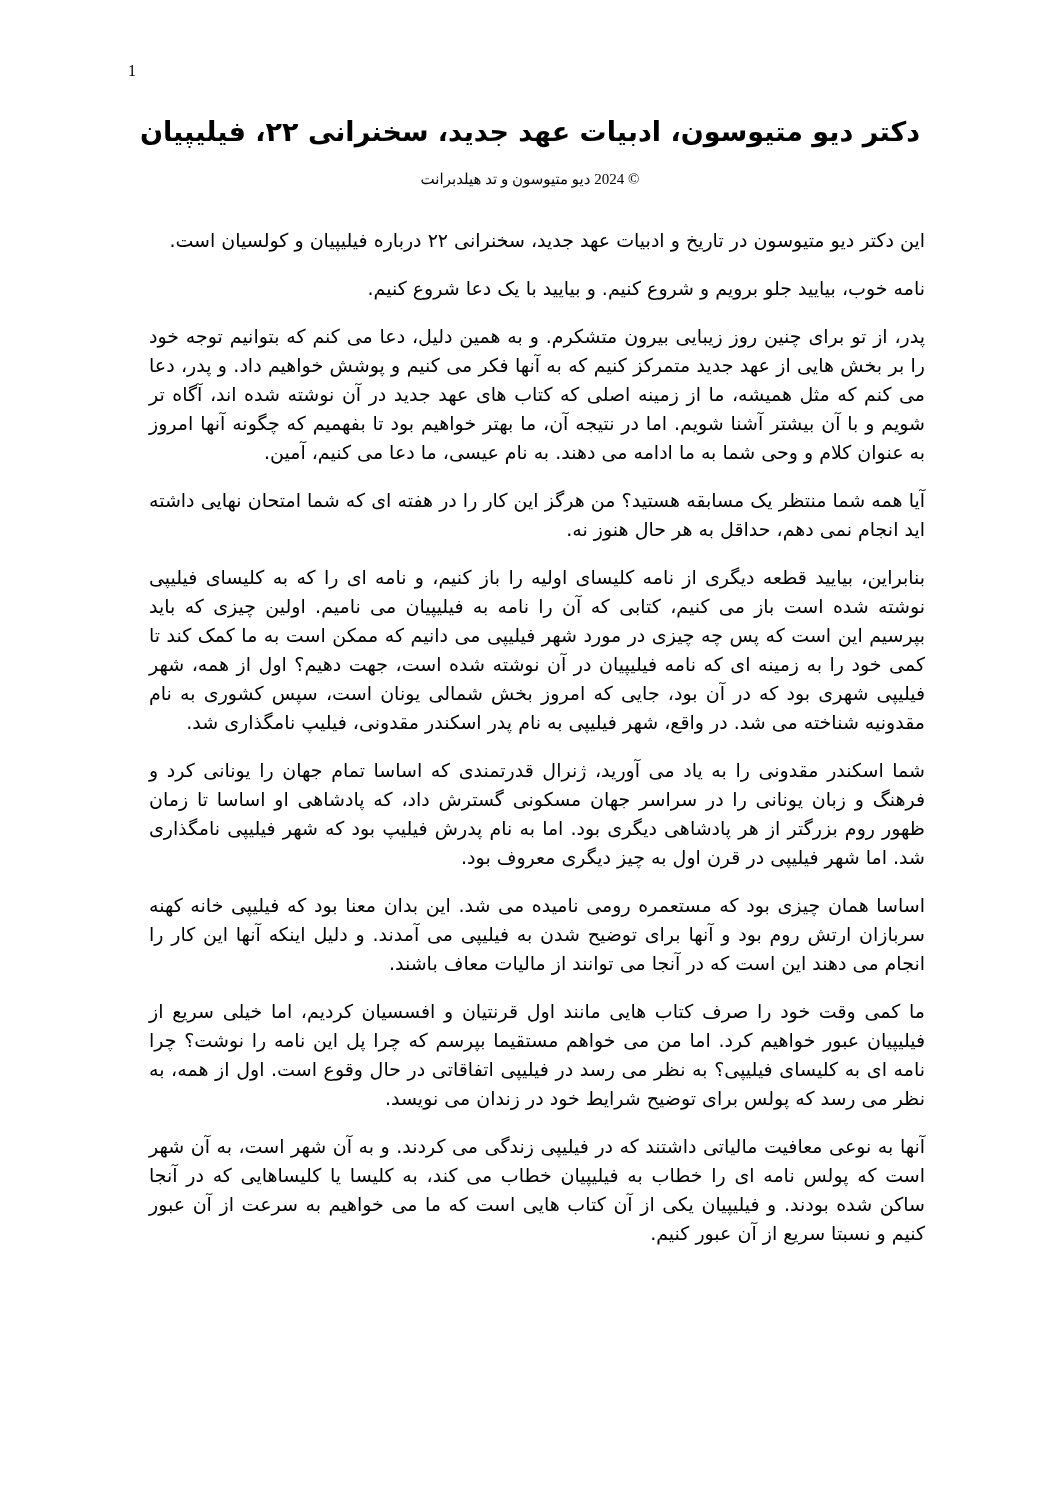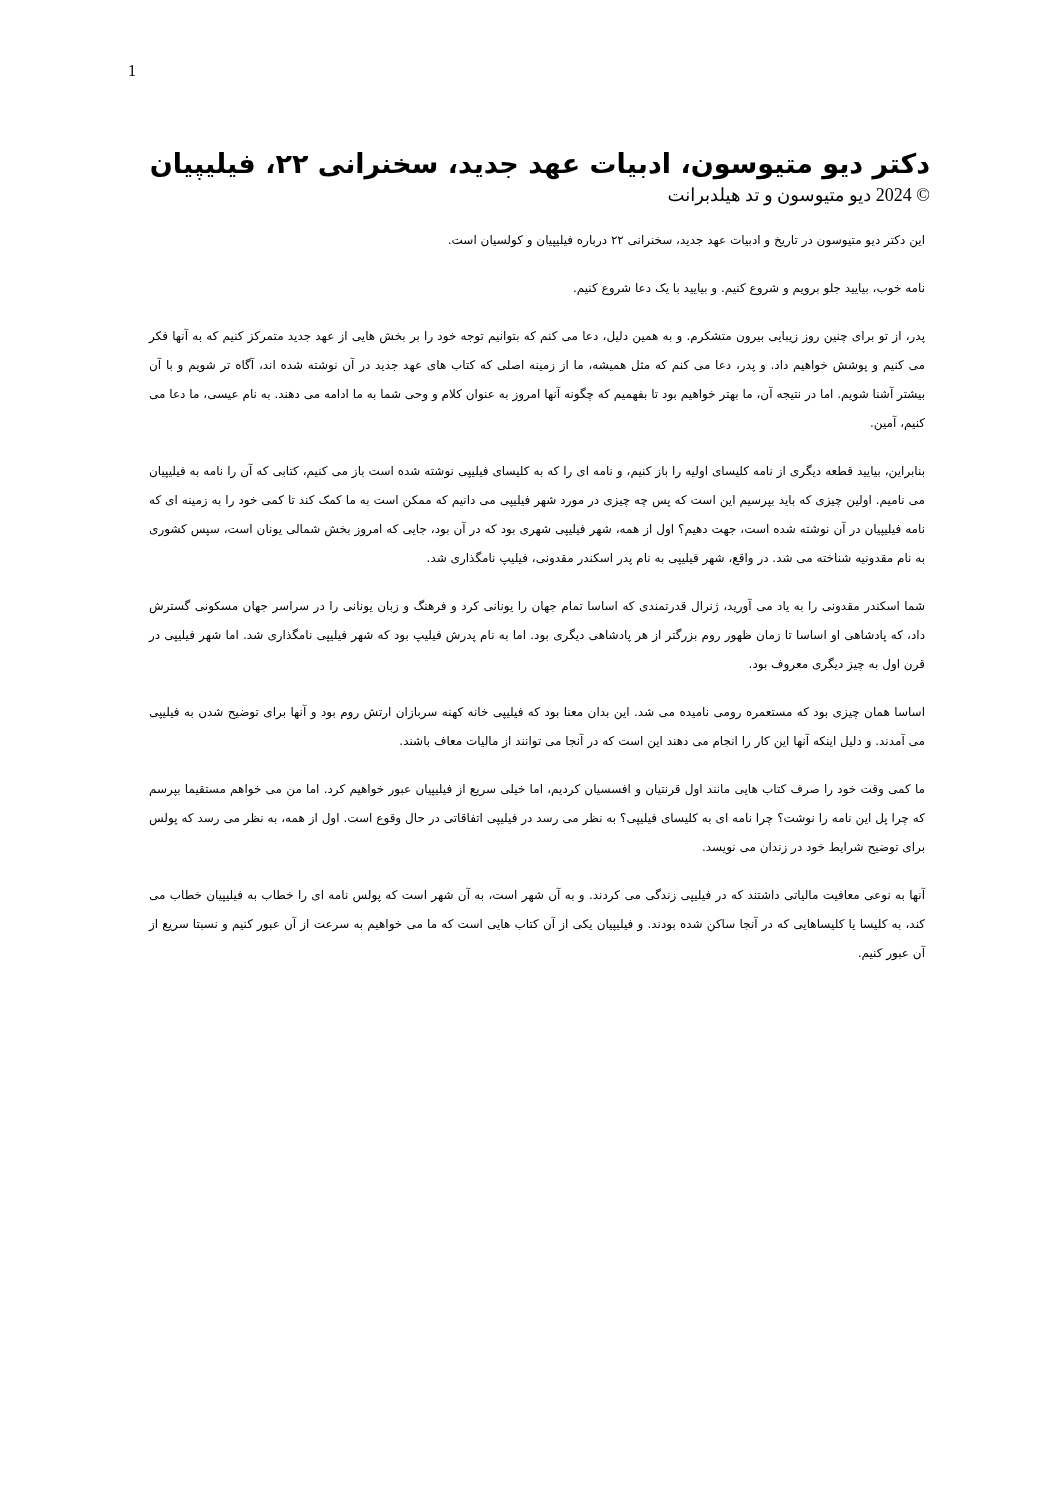--- a/index.html
+++ b/index.html
@@ -20,63 +20,64 @@
       left: 128px;
       top: 62px;
       font-family: "Liberation Serif", serif;
       font-size: 16px;
       line-height: 18px;
     }
     .header {
       position: absolute;
       left: 130px;
       width: 800px;
-      top: 144px;
-      text-align: right;
+      top: 112px;
+      text-align: center;
       direction: rtl;
     }
     .title {
       font-size: 27px;
       font-weight: bold;
       line-height: 40px;
       margin: 0;
     }
     .copyright {
       font-family: "Liberation Serif", serif;
-      font-size: 18px;
+      font-size: 15px;
       line-height: 22px;
-      margin-top: 0;
+      margin-top: 16px;
     }
     .body-text {
       position: absolute;
       left: 133px;
       width: 792px;
       top: 226px;
       direction: rtl;
       text-align: justify;
       text-align-last: right;
     }
     .para {
-      font-size: 12px;
+      font-size: 19px;
       line-height: 29px;
       margin: 0 0 19px 16px;
     }
   </style>
 </head>
 <body>
 
 <div class="page-number">1</div>
 
 <div class="header">
   <h1 class="title">دکتر دیو متیوسون، ادبیات عهد جدید، سخنرانی ۲۲، فیلیپیان</h1>
   <div class="copyright">© 2024 دیو متیوسون و تد هیلدبرانت</div>
 </div>
 
 <div class="body-text">
   <p class="para">این دکتر دیو متیوسون در تاریخ و ادبیات عهد جدید، سخنرانی ۲۲ درباره فیلیپیان و کولسیان است.</p>
   <p class="para">نامه خوب، بیایید جلو برویم و شروع کنیم. و بیایید با یک دعا شروع کنیم.</p>
   <p class="para">پدر، از تو برای چنین روز زیبایی بیرون متشکرم. و به همین دلیل، دعا می کنم که بتوانیم توجه خود را بر بخش هایی از عهد جدید متمرکز کنیم که به آنها فکر می کنیم و پوشش خواهیم داد. و پدر، دعا می کنم که مثل همیشه، ما از زمینه اصلی که کتاب های عهد جدید در آن نوشته شده اند، آگاه تر شویم و با آن بیشتر آشنا شویم.  اما در نتیجه آن، ما بهتر خواهیم بود تا بفهمیم که چگونه آنها امروز به عنوان کلام و وحی شما به ما ادامه می دهند. به نام عیسی، ما دعا می کنیم، آمین.</p>
+  <p class="para">آیا همه شما منتظر یک مسابقه هستید؟ من هرگز این کار را در هفته ای که شما امتحان نهایی داشته اید انجام نمی دهم، حداقل به هر حال هنوز نه.</p>
   <p class="para">بنابراین، بیایید قطعه دیگری از نامه کلیسای اولیه را باز کنیم، و نامه ای را که به کلیسای فیلیپی نوشته شده است باز می کنیم، کتابی که آن را نامه به فیلیپیان می نامیم. اولین چیزی که باید بپرسیم این است که پس چه چیزی در مورد شهر فیلیپی می دانیم که ممکن است به ما کمک کند تا کمی خود را به زمینه ای که نامه فیلیپیان در آن نوشته شده است، جهت دهیم؟ اول از همه، شهر فیلیپی شهری بود که در آن بود، جایی که امروز بخش شمالی یونان است، سپس کشوری به نام مقدونیه شناخته می شد. در واقع، شهر فیلیپی به نام پدر اسکندر مقدونی، فیلیپ نامگذاری شد.</p>
   <p class="para">شما اسکندر مقدونی را به یاد می آورید، ژنرال قدرتمندی که اساسا تمام جهان را یونانی کرد و فرهنگ و زبان یونانی را در سراسر جهان مسکونی گسترش داد، که پادشاهی او اساسا تا زمان ظهور روم بزرگتر از هر پادشاهی دیگری بود. اما به نام پدرش فیلیپ بود که شهر فیلیپی نامگذاری شد. اما شهر فیلیپی در قرن اول به چیز دیگری معروف بود.</p>
   <p class="para">اساسا همان چیزی بود که مستعمره رومی نامیده می شد. این بدان معنا بود که فیلیپی خانه کهنه سربازان ارتش روم بود و آنها برای توضیح شدن به فیلیپی می آمدند. و دلیل اینکه آنها این کار را انجام می دهند این است که در آنجا می توانند از مالیات معاف باشند.</p>
   <p class="para">ما کمی وقت خود را صرف کتاب هایی مانند اول قرنتیان و افسسیان کردیم، اما خیلی سریع از فیلیپیان عبور خواهیم کرد. اما من می خواهم مستقیما بپرسم که چرا پل این نامه را نوشت؟ چرا نامه ای به کلیسای فیلیپی؟ به نظر می رسد در فیلیپی اتفاقاتی در حال وقوع است. اول از همه، به نظر می رسد که پولس برای توضیح شرایط خود در زندان می نویسد.</p>
   <p class="para">آنها به نوعی معافیت مالیاتی داشتند که در فیلیپی زندگی می کردند. و به آن شهر است، به آن شهر است که پولس نامه ای را خطاب به فیلیپیان خطاب می کند، به کلیسا یا کلیساهایی که در آنجا ساکن شده بودند. و فیلیپیان یکی از آن کتاب هایی است که ما می خواهیم به سرعت از آن عبور کنیم و نسبتا سریع از آن عبور کنیم.</p>
 </div>
 
 </body></html>

